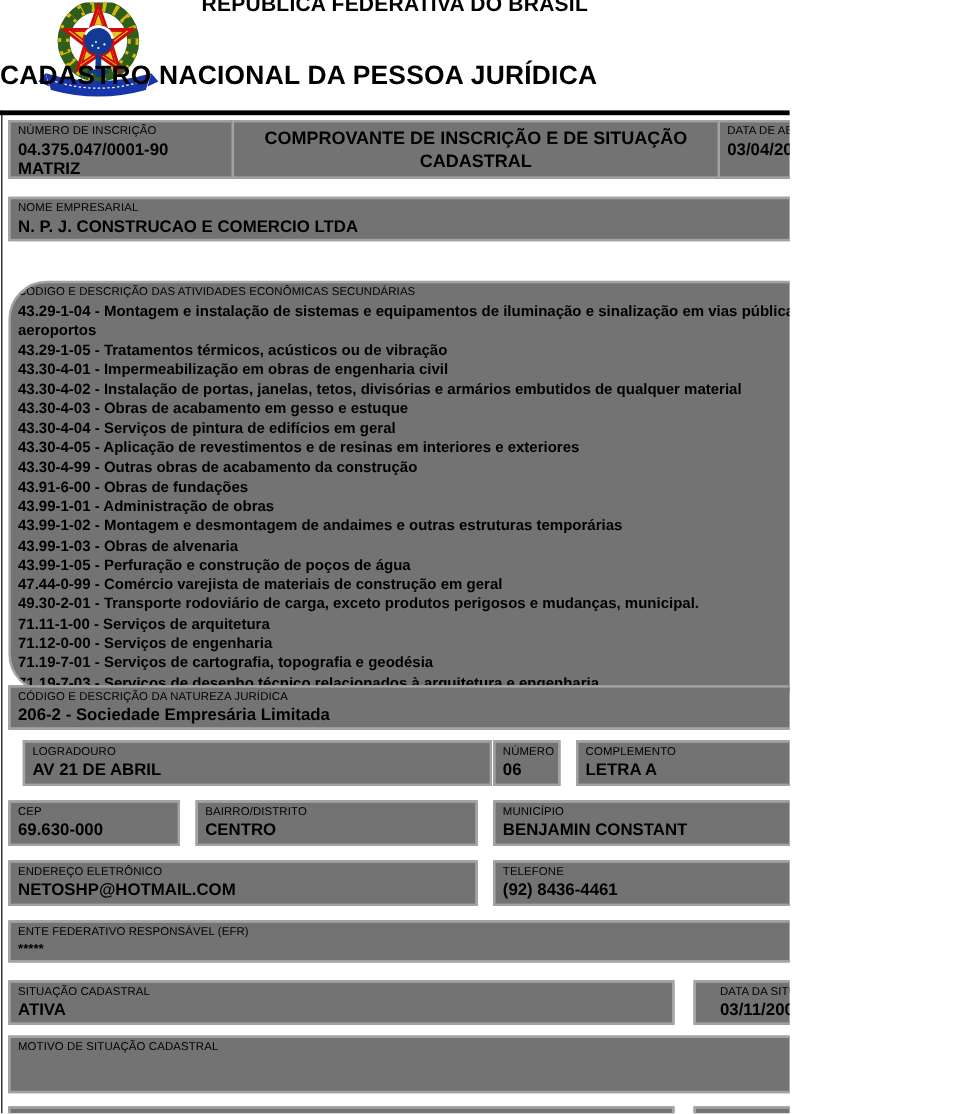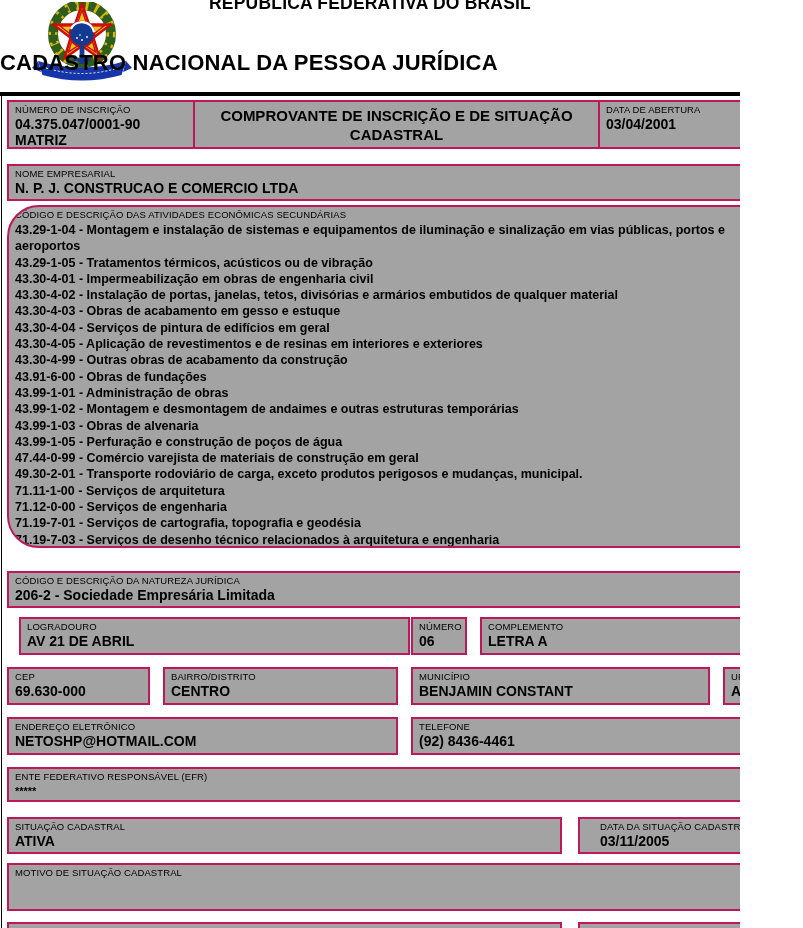--- a/index.html
+++ b/index.html
@@ -3,42 +3,42 @@
 <meta charset="utf-8">
 <style>
   * { margin: 0; padding: 0; box-sizing: border-box; }
   html, body { background: #ffffff; }
   body {
     font-family: "Liberation Sans", "DejaVu Sans", sans-serif;
     color: #000;
   }
   .page {
     position: relative;
-    width: 740px;
+    width: 658px;
     height: 928px;
     background: #fff;
     overflow: hidden;
   }
   .emblem { position: absolute; left: 14px; top: 2px; width: 136px; height: 86px; }
   .title1 {
     position: absolute; top: -7px; left: 0; width: 100%;
     text-align: center; font-weight: bold; font-size: 17.5px; letter-spacing: 0.2px;
   }
   .title2 {
     position: absolute; top: 50px; left: 0; width: 100%;
     text-align: left; font-weight: bold; font-size: 22px; letter-spacing: 0.2px;
   }
   .top-rule { position: absolute; top: 92px; left: 0; width: 803px; height: 4px; background: #000; }
   .left-border { position: absolute; top: 92px; left: 1px; width: 1px; height: 836px; background: #000; }
   .right-border { position: absolute; top: 0; left: 792px; width: 3px; height: 928px; background: #000; }
 
   .box {
     position: absolute;
-    border: 2px solid #be185d;
-    background: #a3a3a3;
+    border: 2px solid #a3a3a3;
+    background: #737373;
     padding: 2px 6px 2px 6px;
     overflow: hidden;
   }
   .lbl {
     font-size: 9.5px;
     line-height: 12px;
     letter-spacing: 0.1px;
     white-space: nowrap;
   }
   .val {
@@ -60,21 +60,21 @@
     white-space: normal;
   }
 
   
   .b-inscricao { top: 100px; left: 7px;  width: 188px; height: 49px; }
   .b-comprov   { top: 100px; left: 193px; width: 407px; height: 49px; }
   .b-abertura  { top: 100px; left: 598px; width: 189px; height: 49px; }
   
   .b-nome      { top: 164px; left: 7px; width: 780px; height: 37px; }
   
-  .b-ativ      { top: 205px; left: 7px; width: 780px; height: 343px; border-radius: 32px; }
+  .b-ativ      { top: 234px; left: 7px; width: 780px; height: 343px; border-radius: 32px; }
   
   .b-natureza  { top: 571px; left: 7px; width: 780px; height: 37px; }
   
   .b-logradouro{ top: 617px; left: 7px;  width: 391px; height: 38px; margin-left: 12px; }
   .b-numero    { top: 617px; left: 411px; width: 56px;  height: 38px; }
   .b-complem   { top: 617px; left: 480px; width: 307px; height: 38px; }
   
   .b-cep       { top: 667px; left: 7px;  width: 143px; height: 38px; }
   .b-bairro    { top: 667px; left: 163px; width: 235px; height: 38px; }
   .b-municipio { top: 667px; left: 411px; width: 299px; height: 38px; }

